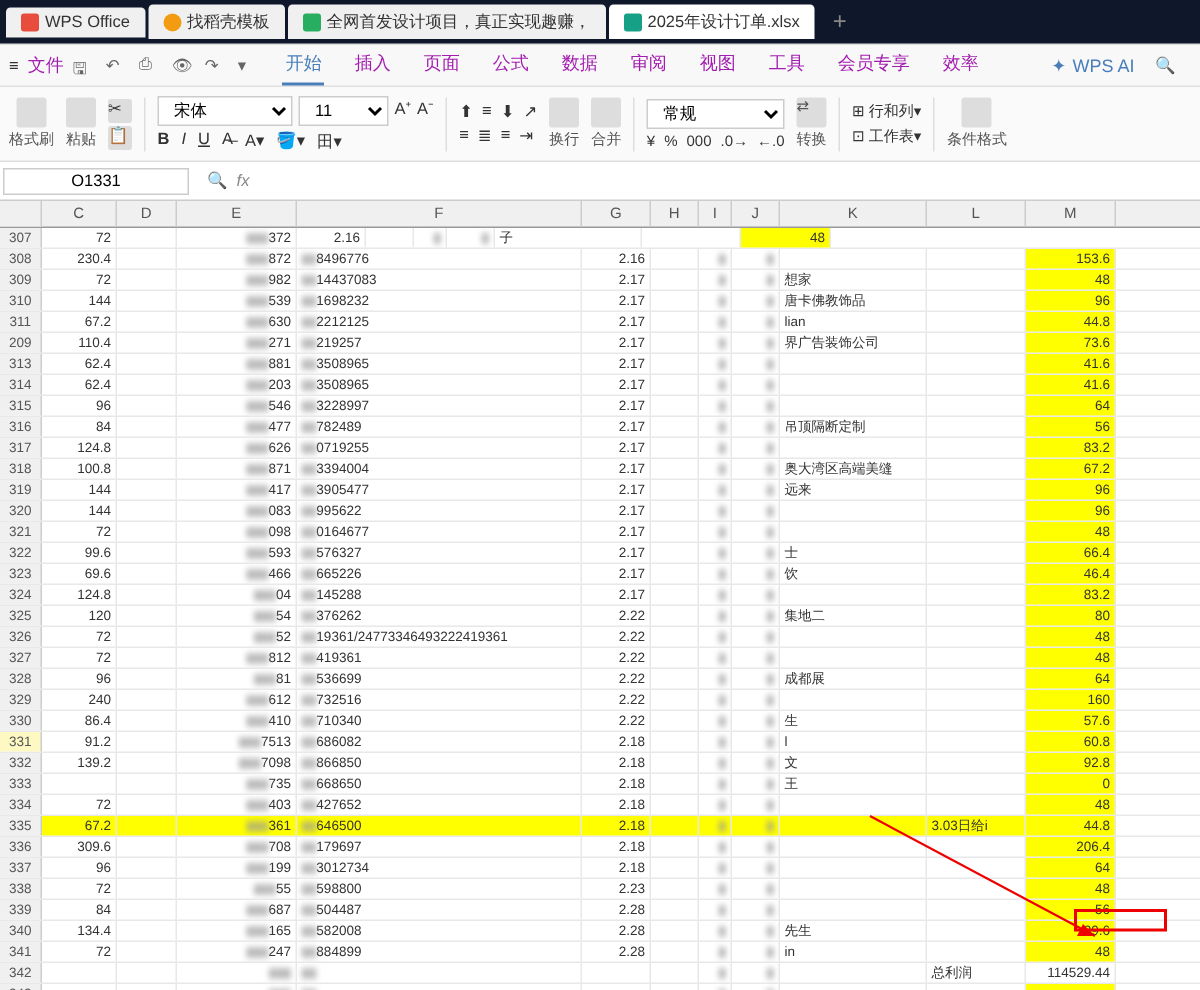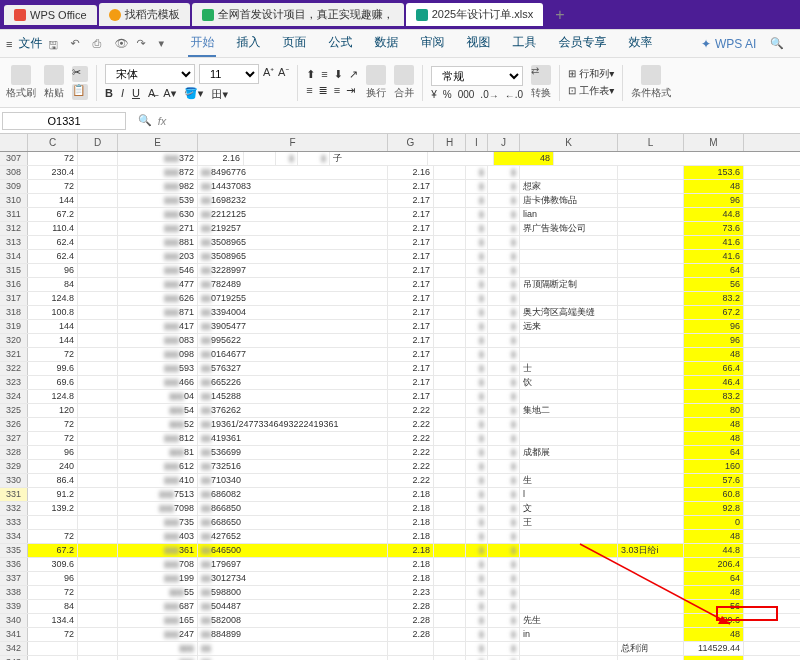--- a/index.html
+++ b/index.html
@@ -1,25 +1,25 @@
 <!DOCTYPE html>
 <html><head>
 <meta charset="utf-8">
 <style>
 *{margin:0;padding:0;box-sizing:border-box;font-family:"Microsoft YaHei",Arial,sans-serif}
 body{width:800px;height:660px;overflow:hidden;background:#fff;font-size:11px;color:#333;position:relative}
-.titlebar{height:30px;display:flex;align-items:center;background:#4c1d95;border-bottom:1px solid #ddd;padding:0 4px;gap:2px}
+.titlebar{height:30px;display:flex;align-items:center;background:#0f172a;border-bottom:1px solid #ddd;padding:0 4px;gap:2px}
 .tab{padding:4px 10px;font-size:11px;display:flex;align-items:center;gap:4px;background:#f0f0f0;border-radius:3px 3px 0 0;cursor:pointer}
 .tab.active{background:#fff}
 .tab-icon{width:12px;height:12px;display:inline-block}
 .menubar{height:28px;display:flex;align-items:center;background:#f8f8f8;border-bottom:1px solid #e0e0e0;padding:0 6px;gap:4px}
 .menu-icons{display:flex;gap:8px;padding-right:12px}
 .menu-icons span{width:14px;height:14px;color:#666}
 .menu-items{display:flex;gap:18px;flex:1}
-.menu-item{font-size:12px;color:#0c4a6e;padding:4px 2px;cursor:pointer}
+.menu-item{font-size:12px;color:#a21caf;padding:4px 2px;cursor:pointer}
 .menu-item.active{color:#4a7ebb;border-bottom:2px solid #4a7ebb}
 .wps-ai{color:#4a7ebb;display:flex;align-items:center;gap:4px;font-size:12px}
 .ribbon{height:50px;display:flex;background:#fafafa;border-bottom:1px solid #ddd;padding:2px 6px;gap:8px;align-items:center}
 .ribbon-btn{display:flex;flex-direction:column;align-items:center;font-size:10px;color:#555;gap:1px}
 .ribbon-icon{width:16px;height:16px;background:#ddd;border-radius:2px}
 .ribbon-icon.lg{width:20px;height:20px}
 .font-select{border:1px solid #ccc;padding:2px 6px;font-size:11px;background:#fff;min-width:60px}
 .divider{width:1px;height:36px;background:#ddd}
 .formulabar{height:26px;display:flex;align-items:center;border-bottom:1px solid #ccc;padding:0 2px;gap:4px}
 .namebox{width:124px;border:1px solid #ccc;padding:2px 6px;font-size:11px;background:#fff;text-align:center}
@@ -273,21 +273,21 @@
         <div class="cell c-F left"><span class="blur">▮▮</span>2212125</div>
         <div class="cell c-G">2.17</div>
         <div class="cell c-H"></div>
         <div class="cell c-I"><span class="blur">▮</span></div>
         <div class="cell c-J"><span class="blur">▮</span></div>
         <div class="cell c-K left">lian</div>
         <div class="cell c-L left"></div>
         <div class="cell c-M yellow">44.8</div>
       </div>
       <div class="row">
-        <div class="row-h">312</div>
+        <div class="row-h">209</div>
         <div class="cell c-C">110.4</div>
         <div class="cell c-D"></div>
         <div class="cell c-E"><span class="blur">▮▮▮</span>271</div>
         <div class="cell c-F left"><span class="blur">▮▮</span>219257</div>
         <div class="cell c-G">2.17</div>
         <div class="cell c-H"></div>
         <div class="cell c-I"><span class="blur">▮</span></div>
         <div class="cell c-J"><span class="blur">▮</span></div>
         <div class="cell c-K left">界广告装饰公司</div>
         <div class="cell c-L left"></div>

